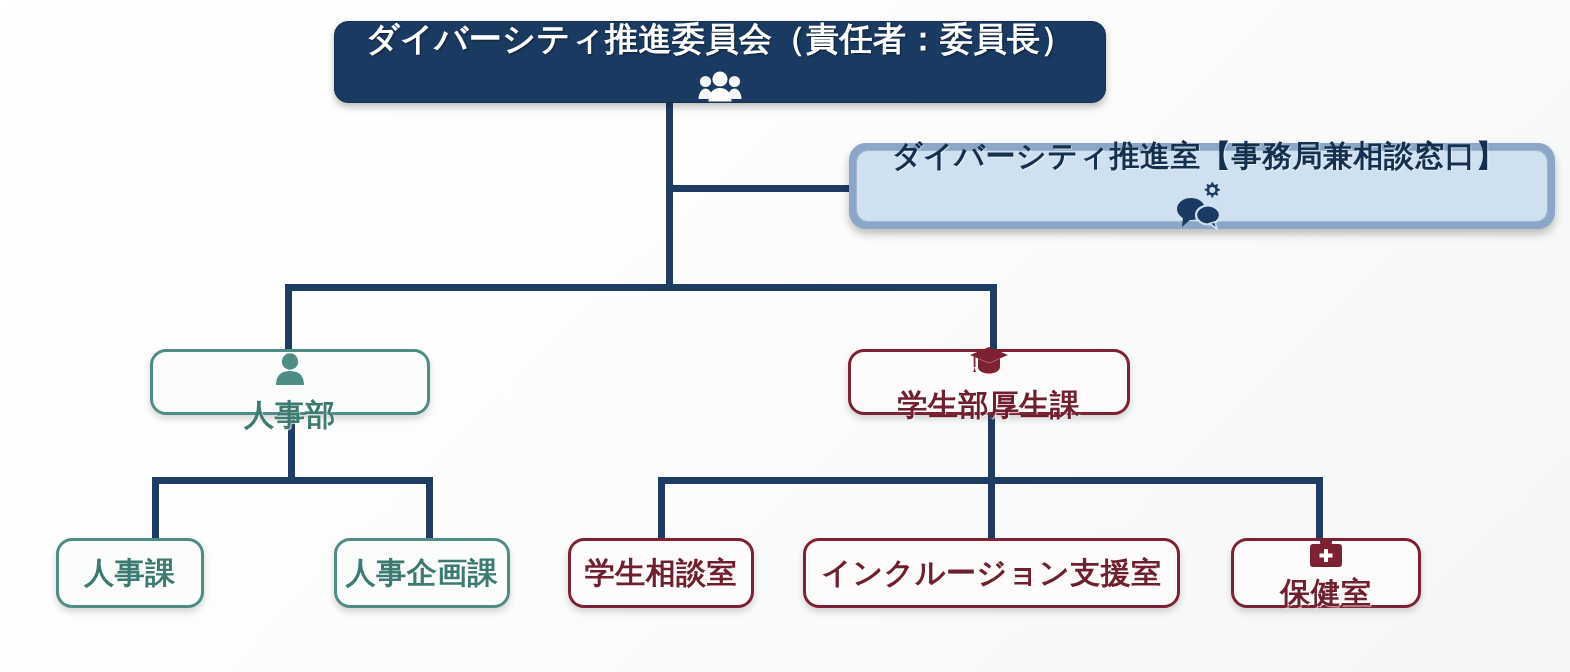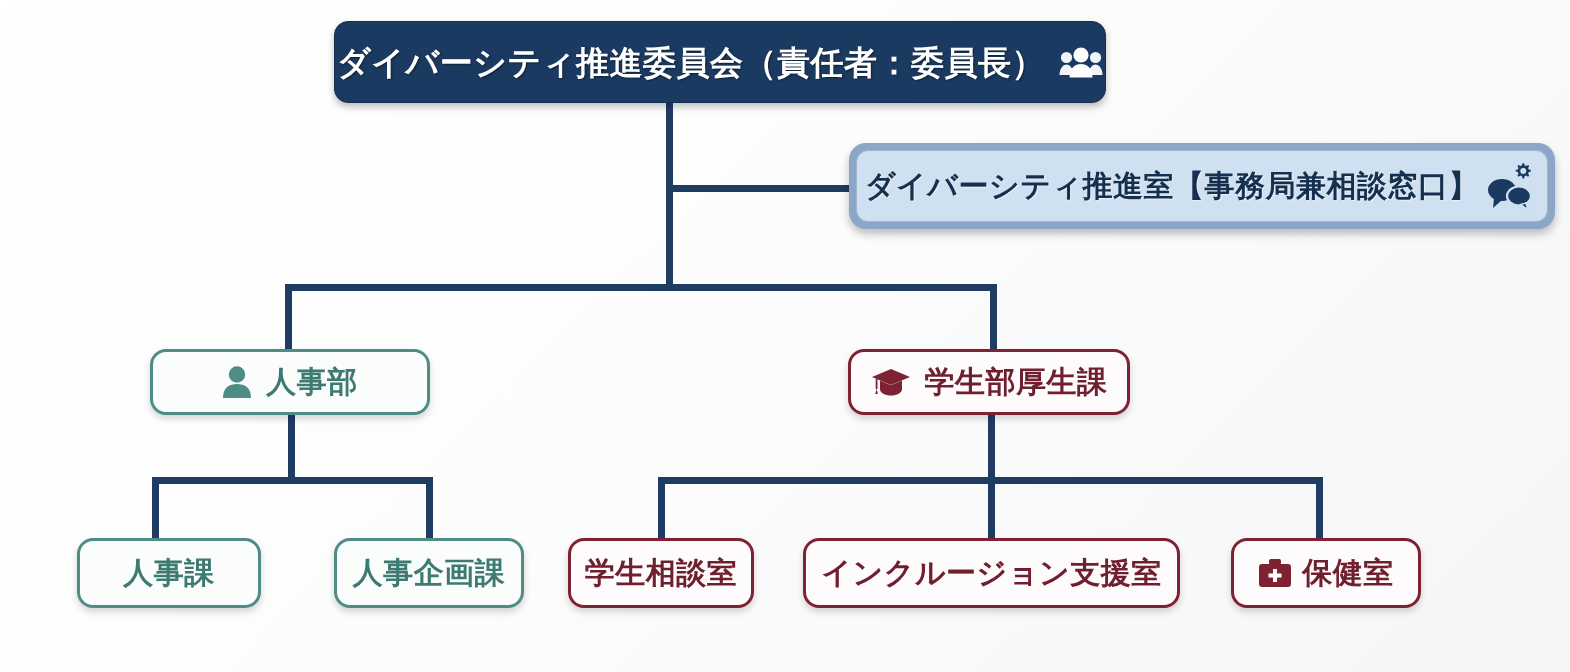--- a/index.html
+++ b/index.html
@@ -32,20 +32,21 @@
   .node {
     position: absolute;
     box-sizing: border-box;
     display: flex;
     align-items: center;
     justify-content: center;
     gap: 14px;
     border-radius: 16px;
     z-index: 3;
     white-space: nowrap;
+    flex-direction: column;
   }
   .node .label {
     font-weight: bold;
     letter-spacing: 0.5px;
     line-height: 1;
   }
   .node .ico {
     display: inline-flex;
     align-items: center;
     justify-content: center;
@@ -167,21 +168,21 @@
             <ellipse cx="32" cy="36" rx="12" ry="9.5"></ellipse>
             <path d="M39 43 L41 50 L33.5 44.5 Z"></path>
           </g>
           <ellipse cx="32" cy="36" rx="12" ry="9.5" fill="none" stroke="#cfe0f0" stroke-width="2.2"></ellipse>
           <path d="M39 43 L41 50 L33.5 44.5 Z" fill="#1b3a61" stroke="#cfe0f0" stroke-width="1.6"></path>
         </svg>
       </span>
     </div>
   </div>
 
-  <div class="node green" style="left:150px; top:349px; width:280px; height:66px;">
+  <div class="node green" style="left:150px; top:349px; width:280px; height:66px;justify-content:space-between;">
     <span class="ico">
       <svg width="30" height="34" viewBox="0 0 30 34" aria-hidden="true">
         <circle cx="15" cy="9.5" r="8.2" fill="#4f8c85"></circle>
         <path d="M1 33 C1 22 7.5 19 15 19 C22.5 19 29 22 29 33 Z" fill="#4f8c85"></path>
       </svg>
     </span>
     <span class="label">人事部</span>
   </div>
 
   <div class="node maroon" style="left:848px; top:349px; width:282px; height:66px;">
@@ -189,25 +190,25 @@
       <svg width="40" height="32" viewBox="0 0 40 32" aria-hidden="true">
         <path d="M20 3 L39 11 L20 19 L1 11 Z" fill="#7e2233"></path>
         <path d="M9 14.5 L9 23 C9 27 14 29.5 20 29.5 C26 29.5 31 27 31 23 L31 14.5 L20 19.3 Z" fill="#7e2233"></path>
         <path d="M5.6 12.6 L5.6 23" stroke="#7e2233" stroke-width="1.8" fill="none"></path>
         <path d="M5.6 23 l-1.3 5 2.6 0 Z" fill="#7e2233"></path>
       </svg>
     </span>
     <span class="label">学生部厚生課</span>
   </div>
 
-  <div class="node green" style="left:77px; top:538px; width:184px; height:70px;">
+  <div class="node green" style="left:56px; top:538px; width:148px; height:70px;">
     <span class="label">人事課</span>
   </div>
 
-  <div class="node green" style="left:334px; top:538px; width:190px; height:70px;">
+  <div class="node green" style="left:334px; top:538px; width:176px; height:70px;">
     <span class="label">人事企画課</span>
   </div>
 
   <div class="node maroon" style="left:803px; top:538px; width:377px; height:70px;">
     <span class="label">インクルージョン支援室</span>
   </div>
 
   <div class="node maroon" style="left:568px; top:538px; width:186px; height:70px;">
     <span class="label">学生相談室</span>
   </div>

